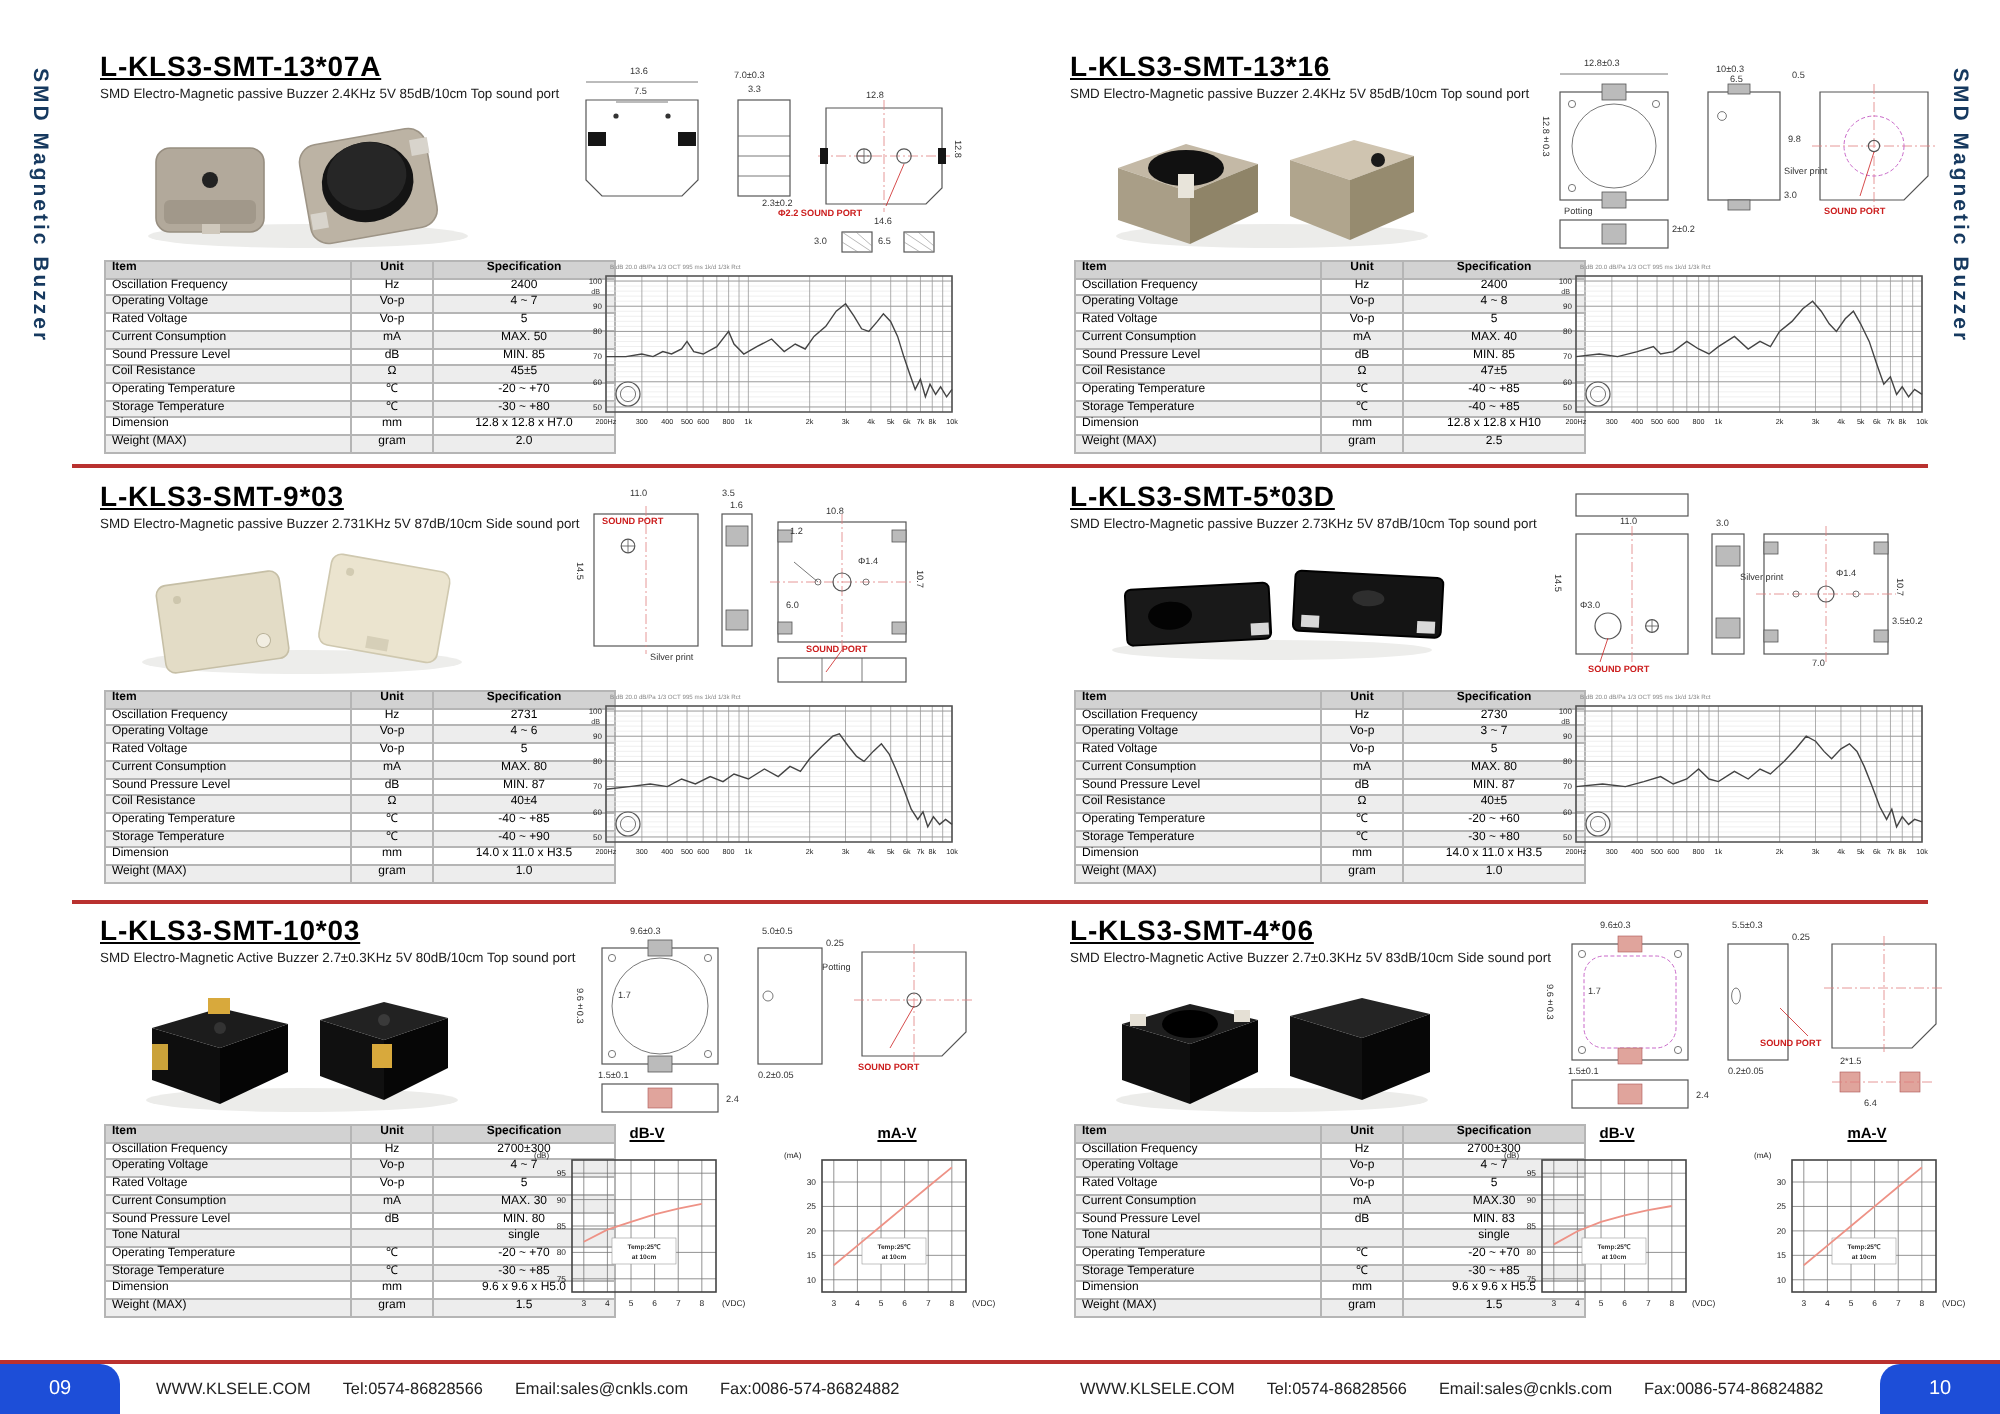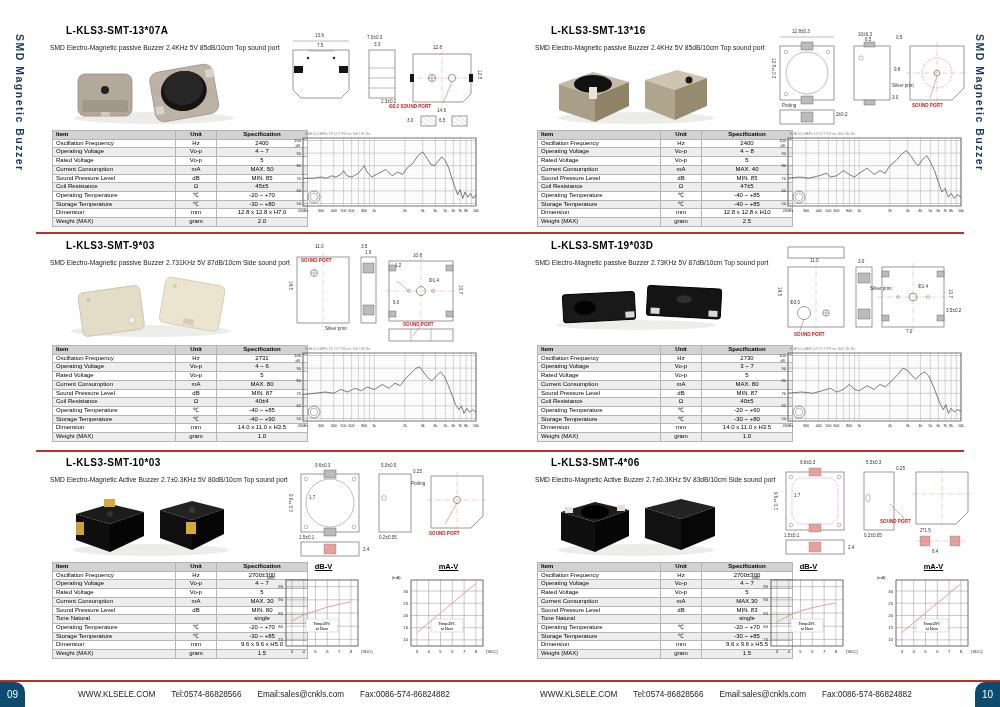--- a/index.html
+++ b/index.html
@@ -5,21 +5,21 @@
   html,body{margin:0;padding:0;}
   body{width:1000px;height:707px;position:relative;background:#fff;overflow:hidden;
        font-family:"Liberation Sans",sans-serif;color:#000;}
   .sidebar{position:absolute;top:24px;width:28px;height:205px;
            background:linear-gradient(180deg,#7ea7cd 0%,#a9c4de 38%,#dcr 0,#e3eef7 78%,#fbfdff 100%);}
   .sidebar.left{left:6px;border-radius:3px 3px 0 0;}
   .sidebar.right{right:6px;border-radius:3px 3px 0 0;}
   .sidebar span{writing-mode:vertical-rl;display:block;margin:10px auto 0 auto;
                 font-weight:bold;font-size:10.5px;letter-spacing:1.5px;color:#16395f;}
   .section{position:absolute;width:452px;height:212px;}
-  .p-title{position:absolute;left:16px;top:-3px;font-size:10px;font-weight:bold;letter-spacing:.4px;white-space:nowrap;}
+  .p-title{position:absolute;left:0;top:-3px;font-size:14px;font-weight:bold;letter-spacing:.4px;white-space:nowrap;text-decoration:underline;}
   .p-sub{position:absolute;left:0;top:16px;font-size:6.7px;color:#1a1a1a;white-space:nowrap;}
   .photo{position:absolute;left:6px;top:26px;width:196px;height:74px;}
   table.spec{position:absolute;left:2px;top:102px;border-collapse:collapse;}
   table.spec th,table.spec td{border:0.5px solid #b5b5b5;font-size:6px;padding:0 3px;
                               height:7.7px;line-height:7.7px;white-space:nowrap;}
   table.spec th{background:#d2d2d2;font-weight:bold;}
   .c0{width:116px;text-align:left;}
   .c1{width:34px;text-align:center;}
   .c2{width:84px;text-align:center;}
   table.spec tr.alt td{background:#ededed;}
@@ -29,21 +29,21 @@
   .dim{position:absolute;font-size:4.6px;color:#333;white-space:nowrap;line-height:1;}
   .dim.red{color:#cc2020;font-weight:bold;}
   .dim.vert{writing-mode:vertical-rl;}
   .freqchart{position:absolute;left:233px;top:100px;width:200px;height:98px;}
   .vcharts{position:absolute;left:214px;top:102px;width:240px;height:104px;display:flex;gap:12px;}
   .vchart{width:113px;text-decoration:underline;}
   .vc-title{text-align:center;font-size:7.5px;font-weight:bold;margin:0 0 1px 6px;}
   .hr-red{position:absolute;left:36px;width:928px;height:1.5px;background:#b9312f;}
   .footer-line{position:absolute;left:0;top:680px;width:1000px;height:1.5px;background:#b9312f;}
   .footer{position:absolute;left:0;top:681.5px;width:1000px;height:25.5px;background:#fff;}
-  .pagebox{position:absolute;top:0;width:25px;height:25.5px;background:#0c4a6e;color:#fff;
+  .pagebox{position:absolute;top:0;width:60px;height:25.5px;background:#1d4ed8;color:#fff;
            font-size:10px;display:flex;align-items:center;justify-content:center;}
   .pagebox.pleft{left:0;border-radius:0 10px 0 0;}
   .pagebox.pright{right:0;border-radius:10px 0 0 0;}
   .f-text{position:absolute;top:0;height:100%;display:flex;align-items:center;gap:16px;
           font-size:8.2px;color:#222;}
   .f-text.fleft{left:78px;}
   .f-text.fright{left:540px;}
   svg .ol{fill:none;stroke:#555;stroke-width:0.6;}
   svg .th{fill:none;stroke:#555;stroke-width:0.4;}
   svg .pad{fill:#bbb;stroke:#555;stroke-width:0.4;}
@@ -640,21 +640,21 @@
         <text x="22" y="6.5" font-size="3.1" text-anchor="start" fill="#888" font-family="Liberation Sans, sans-serif">B dB 20.0 dB/Pa  1/3 OCT  995 ms 1k/d  1/3k  Rct</text>
         <polyline points="20.0,51.6 31.6,50.3 42.1,49.0 50.7,50.3 57.8,46.5 64.7,49.0 72.1,45.3 78.5,47.8 84.0,44.0 91.2,46.5 99.2,41.5 106.1,45.3 112.0,40.2 117.2,42.7 121.8,36.4 128.0,30.1 133.4,25.1 136.7,23.9 141.2,30.1 145.3,35.2 149.0,37.7 153.6,32.7 157.7,28.9 161.5,33.9 164.9,41.5 168.9,51.6 172.6,61.6 175.9,66.7 178.5,62.9 180.9,70.4 183.7,65.4 186.8,69.2 189.8,66.7 193.0,69.2" fill="none" stroke="#444" stroke-width="0.7"></polyline>
         <g>
           <circle cx="31" cy="69" r="6" fill="none" stroke="#555" stroke-width="0.6"></circle>
           <circle cx="31" cy="69" r="3.8" fill="none" stroke="#555" stroke-width="0.4"></circle>
         </g>
       </svg></div>
 </div>
 
 <div class="section" style="left:535px;top:243px">
-  <div class="p-title">L-KLS3-SMT-19*03D</div>
+  <div class="p-title">L-KLS3-SMT-5*03D</div>
   <div class="p-sub">SMD Electro-Magnetic passive Buzzer  2.73KHz 5V 87dB/10cm Top sound port</div>
   <div class="photo">
     <svg viewBox="0 0 196 74" width="196" height="74">
       <ellipse cx="95" cy="56" rx="80" ry="5" fill="#ededeb"></ellipse>
       <g transform="rotate(-3 60 38)">
         <rect x="22" y="24" width="72" height="28" rx="3" fill="#191919" stroke="#000"></rect>
         <ellipse cx="44" cy="38" rx="11" ry="7" fill="#030303"></ellipse>
         <rect x="84" y="44" width="9" height="6" fill="#d9d9d9"></rect>
       </g>
       <g transform="rotate(3 140 34)">

